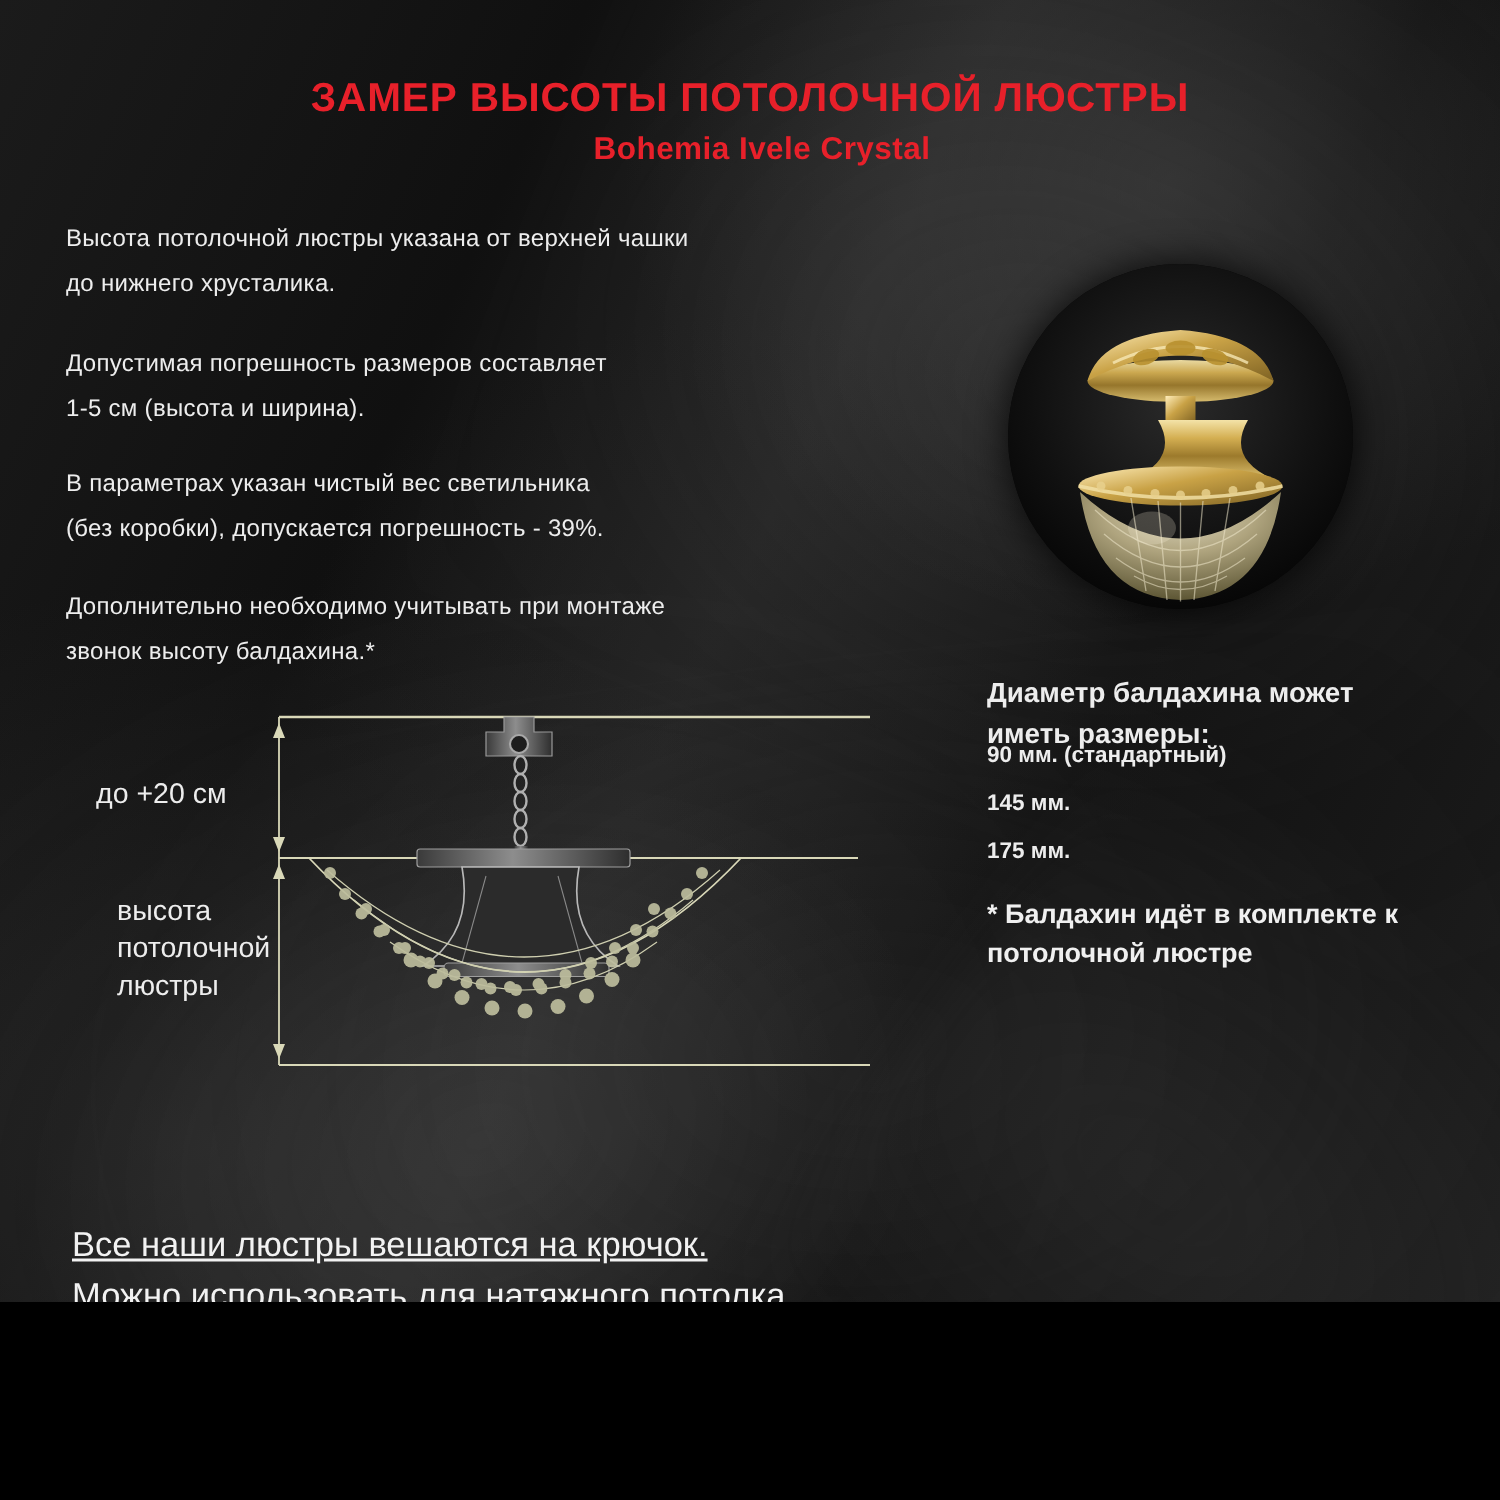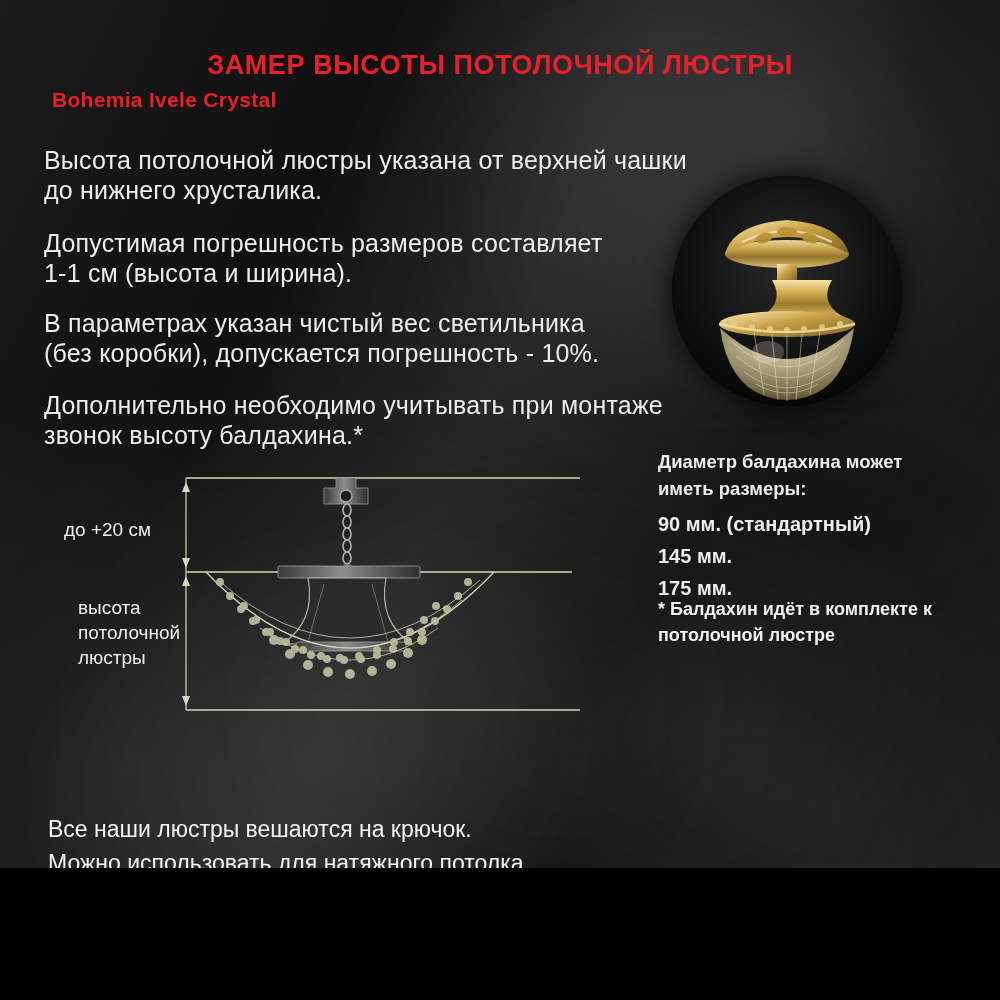--- a/index.html
+++ b/index.html
@@ -60,33 +60,32 @@
     left: 0; right: 0; top: 50px;
     text-align: center;
     color: #e8202a;
     font-size: 27px;
     font-weight: bold;
     letter-spacing: 0.6px;
   }
   .subtitle {
     position: absolute;
     left: 16px; right: 0; top: 88px;
-    text-align: left;
+    text-align: center;
     color: #e8202a;
     font-size: 21px;
     font-weight: bold;
     letter-spacing: 0.3px;
-    margin-left: 36px;
   }
 
   
   .para {
     position: absolute;
     left: 44px;
-    font-size: 25px;
+    font-size: 16px;
     line-height: 30px;
     color: #ededed;
     white-space: pre-line;
     letter-spacing: 0.2px;
   }
   .p1 { top: 145px; }
   .p2 { top: 228px; }
   .p3 { top: 308px; }
   .p4 { top: 390px; }
 
@@ -106,21 +105,21 @@
   .rblock {
     position: absolute;
     left: 658px;
     font-size: 18.5px;
     line-height: 27px;
     color: #ededed;
     white-space: pre-line;
     font-weight: bold;
   }
   .r1 { top: 448px; }
-  .r2 { top: 508px; font-size: 20px; line-height: 32px; }
+  .r2 { top: 488px; font-size: 15px; line-height: 32px; }
   .r3 { top: 596px; font-size: 18px; line-height: 26px; color: #f0f0f0; }
 
   
   .diagram {
     position: absolute;
     left: 60px; top: 460px;
     width: 580px; height: 280px;
   }
   .dim-label {
     position: absolute;
@@ -132,20 +131,21 @@
   .lbl-side { left: 18px; top: 135px; width: 142px; }
 
   
   .bottom {
     position: absolute;
     left: 48px; top: 812px;
     font-size: 23px;
     line-height: 34px;
     color: #f2f2f2;
     white-space: pre-line;
+    text-decoration: underline;
   }
   .divider {
     position: absolute;
     left: 40px; right: 40px; top: 916px;
     height: 1px;
     background: linear-gradient(90deg, rgba(255,255,255,0) 0%, rgba(200,200,200,0.35) 15%, rgba(200,200,200,0.35) 85%, rgba(255,255,255,0) 100%);
   }
   .footer {
     position: absolute;
     left: 0; right: 0; top: 928px;
@@ -165,23 +165,23 @@
   <div class="swoosh sw2"></div>
   <div class="swoosh sw3"></div>
   <div class="swoosh sw4"></div>
 
   <div class="title">ЗАМЕР ВЫСОТЫ ПОТОЛОЧНОЙ ЛЮСТРЫ</div>
   <div class="subtitle">Bohemia Ivele Crystal</div>
 
   <div class="para p1">Высота потолочной люстры указана от верхней чашки
 до нижнего хрусталика.</div>
   <div class="para p2">Допустимая погрешность размеров составляет
-1-1 см (высота и ширина).</div>
+1-5 см (высота и ширина).</div>
   <div class="para p3">В параметрах указан чистый вес светильника
-(без коробки), допускается погрешность - 10%.</div>
+(без коробки), допускается погрешность - 39%.</div>
   <div class="para p4">Дополнительно необходимо учитывать при монтаже
 звонок  высоту балдахина.*</div>
 
   <div class="photo">
     <svg width="230" height="230" viewBox="0 0 230 230">
       <defs>
         <radialGradient id="bgph" cx="50%" cy="40%" r="72%">
           <stop offset="0%" stop-color="#2a2a2a"></stop>
           <stop offset="60%" stop-color="#101010"></stop>
           <stop offset="100%" stop-color="#000000"></stop>

